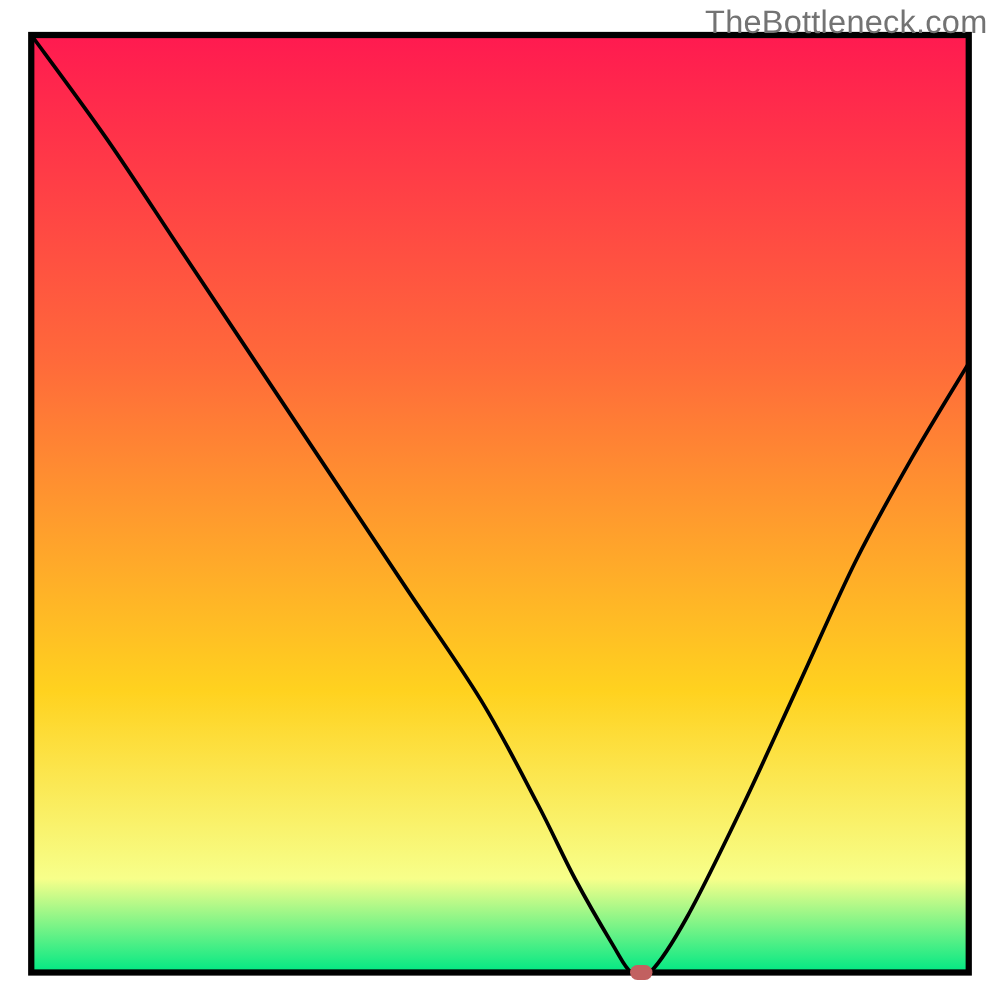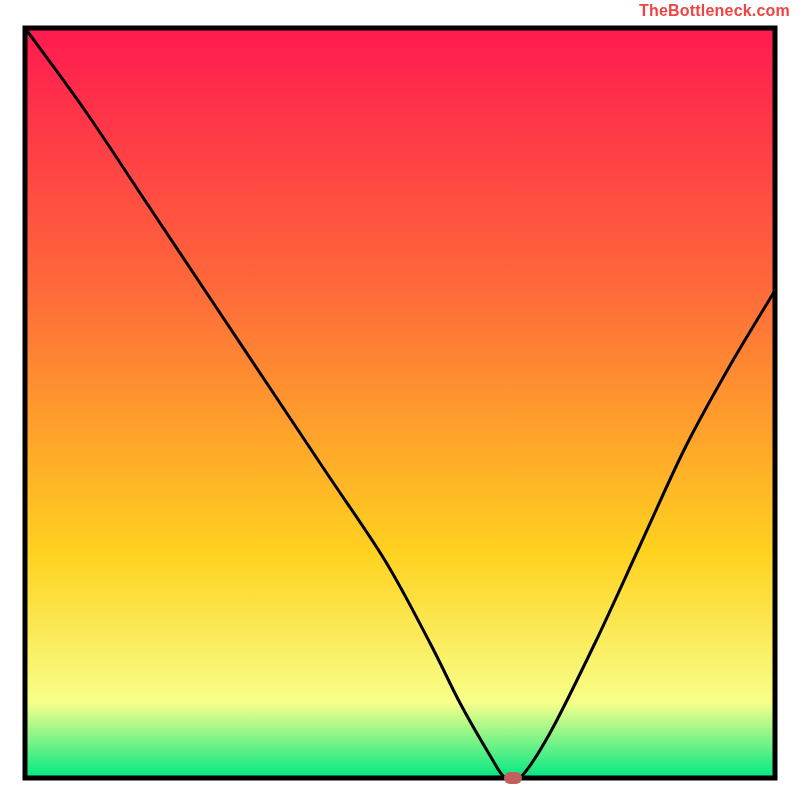--- a/index.html
+++ b/index.html
@@ -10,23 +10,23 @@
   }
   .wrap {
     width: 800px;
     height: 800px;
     position: relative;
   }
   .watermark {
     position: absolute;
     top: 2px;
     right: 10px;
-    font-size: 16px;
-    font-weight: 700;
-    color: #ef4444;
+    font-size: 26px;
+    font-weight: 400;
+    color: #737373;
     letter-spacing: 0.2px;
     z-index: 10;
   }
   svg.chart {
     position: absolute;
     left: 0;
     top: 0;
     width: 800px;
     height: 800px;
   }

